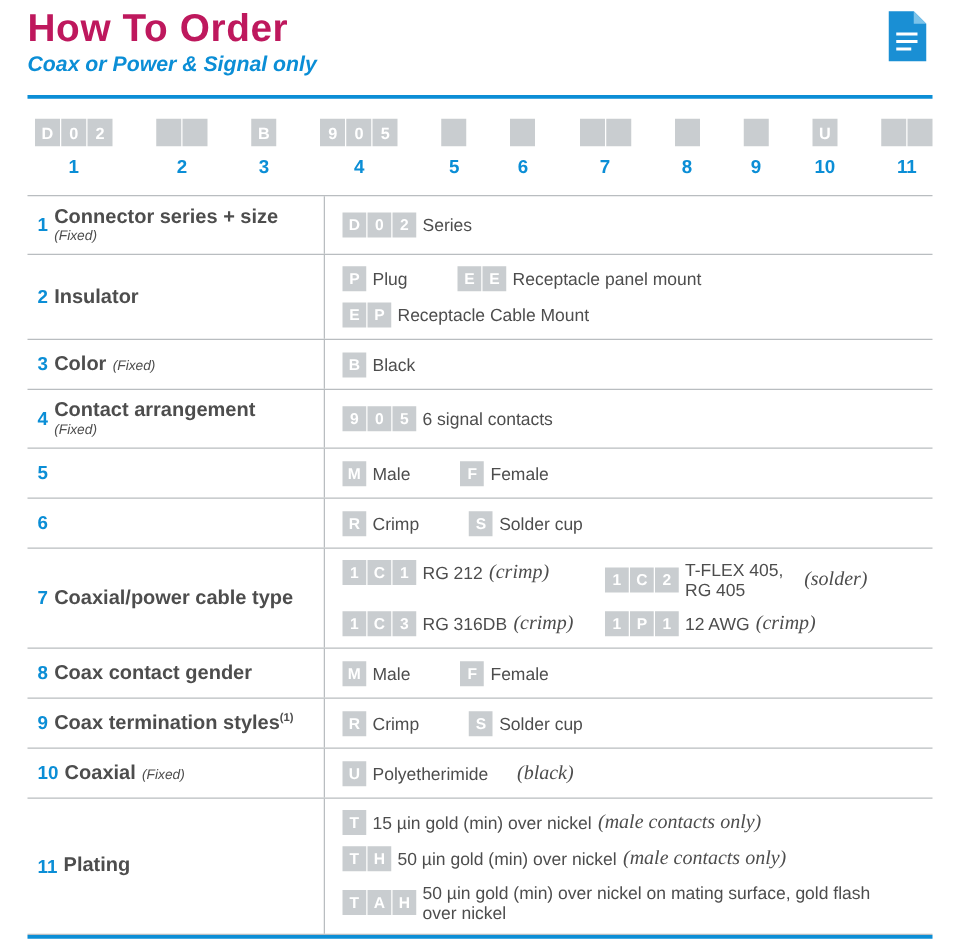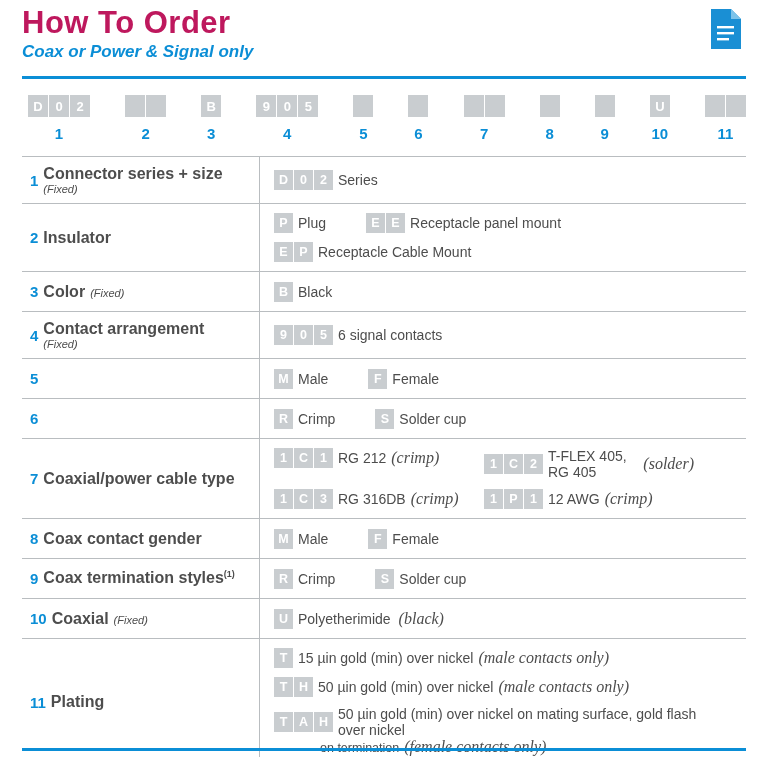--- a/index.html
+++ b/index.html
@@ -465,21 +465,21 @@
         <div class="row-label">
           <span class="lbl-num">10</span>
           <span><span class="lbl-text">Coaxial</span><span class="lbl-fixed lbl-inline-fixed">(Fixed)</span></span>
         </div>
         <div class="row-opts">
           <div class="opt opt-wide">
             <div class="opt-codes">
               <div class="ocode">U</div>
             </div>
             <span class="otext">Polyetherimide</span>
-            <span class="oital" style="margin-left: 8px;">(black)</span>
+            <span class="oital" style="margin-left: 23px;">(black)</span>
           </div>
         </div>
       </div>
       <div class="row">
         <div class="row-label">
           <span class="lbl-num">11</span>
           <span><span class="lbl-text">Plating</span></span>
         </div>
         <div class="row-opts stacked">
           <div class="opt-line" style="flex-direction: column;">
@@ -503,20 +503,19 @@
           </div>
           <div class="opt-line" style="flex-direction: column;">
             <div class="opt">
               <div class="opt-codes">
                 <div class="ocode">T</div>
                 <div class="ocode">A</div>
                 <div class="ocode">H</div>
               </div>
               <span class="otext">50 µin gold (min) over nickel on mating surface, gold flash over nickel</span>
             </div>
-            <div class="cont-text"><span>on termination</span><span class="oital" style="margin-left: 5px;">(female contacts only)</span></div>
           </div>
         </div>
       </div>
     </div>
 
   <div class="footer-rule"></div>
 </div>
 
 </body></html>

